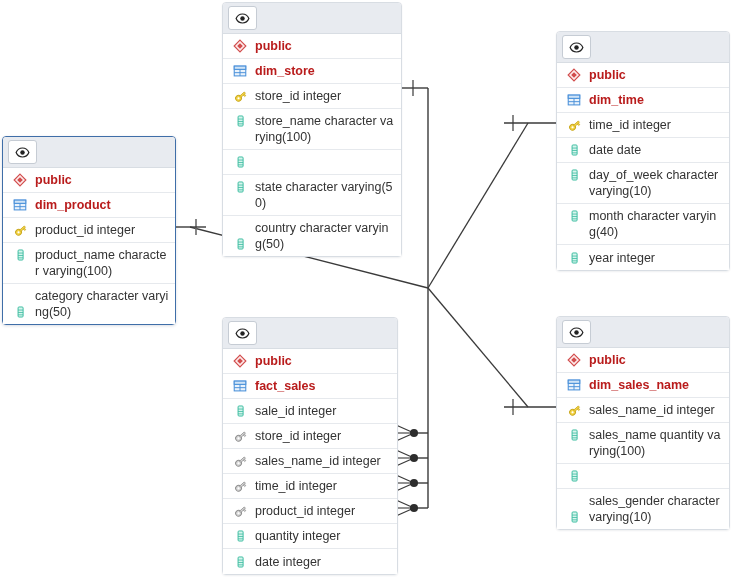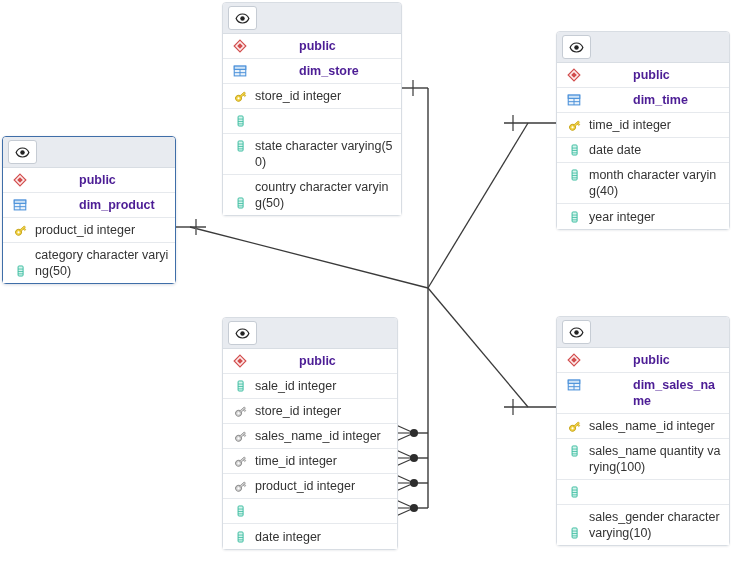--- a/index.html
+++ b/index.html
@@ -83,21 +83,21 @@
     align-items: center;
     justify-content: center;
     margin-right: 6px;
   }
   .row .txt {
     flex: 1 1 auto;
     word-break: break-all;
     white-space: normal;
   }
   .row.schema .txt,
-  .row.tablename .txt { font-weight: bold; color: #4c1d95; margin-left: 44px; }
+  .row.tablename .txt { font-weight: bold; color: #b91c1c; }
   .row.schema  { }
   .row.tablename { }
 </style>
 </head>
 <body>
 
 <svg id="wire-layer" viewBox="0 0 736 578" width="736" height="578">
   <g stroke="#3a3a3a" stroke-width="1.3" fill="none" shape-rendering="geometricPrecision">
 
     <path d="M428,288 L428,508" stroke-width="1.4"></path>
@@ -196,20 +196,29 @@
         </span>
         <span class="txt">store_id integer</span>
       </div>
       <div class="row column">
         <span class="ico">
           <svg width="13" height="14" viewBox="0 0 16 16">
             <rect x="5" y="1.8" width="6.2" height="12.4" rx="1.2" fill="#d8f5ee" stroke="#3dbda0" stroke-width="1.2"></rect>
             <path d="M5 5.6h6.2M5 8.6h6.2M5 11.5h6.2" stroke="#3dbda0" stroke-width="1"></path>
           </svg>
         </span>
+        <span class="txt">store_name character varying(100)</span>
+      </div>
+      <div class="row column">
+        <span class="ico">
+          <svg width="13" height="14" viewBox="0 0 16 16">
+            <rect x="5" y="1.8" width="6.2" height="12.4" rx="1.2" fill="#d8f5ee" stroke="#3dbda0" stroke-width="1.2"></rect>
+            <path d="M5 5.6h6.2M5 8.6h6.2M5 11.5h6.2" stroke="#3dbda0" stroke-width="1"></path>
+          </svg>
+        </span>
       </div>
       <div class="row column">
         <span class="ico">
           <svg width="13" height="14" viewBox="0 0 16 16">
             <rect x="5" y="1.8" width="6.2" height="12.4" rx="1.2" fill="#d8f5ee" stroke="#3dbda0" stroke-width="1.2"></rect>
             <path d="M5 5.6h6.2M5 8.6h6.2M5 11.5h6.2" stroke="#3dbda0" stroke-width="1"></path>
           </svg>
         </span>
         <span class="txt">state character varying(50)</span>
       </div>
@@ -273,20 +282,29 @@
         </span>
         <span class="txt">date date</span>
       </div>
       <div class="row column">
         <span class="ico">
           <svg width="13" height="14" viewBox="0 0 16 16">
             <rect x="5" y="1.8" width="6.2" height="12.4" rx="1.2" fill="#d8f5ee" stroke="#3dbda0" stroke-width="1.2"></rect>
             <path d="M5 5.6h6.2M5 8.6h6.2M5 11.5h6.2" stroke="#3dbda0" stroke-width="1"></path>
           </svg>
         </span>
+        <span class="txt">day_of_week character varying(10)</span>
+      </div>
+      <div class="row column">
+        <span class="ico">
+          <svg width="13" height="14" viewBox="0 0 16 16">
+            <rect x="5" y="1.8" width="6.2" height="12.4" rx="1.2" fill="#d8f5ee" stroke="#3dbda0" stroke-width="1.2"></rect>
+            <path d="M5 5.6h6.2M5 8.6h6.2M5 11.5h6.2" stroke="#3dbda0" stroke-width="1"></path>
+          </svg>
+        </span>
         <span class="txt">month character varying(40)</span>
       </div>
       <div class="row column">
         <span class="ico">
           <svg width="13" height="14" viewBox="0 0 16 16">
             <rect x="5" y="1.8" width="6.2" height="12.4" rx="1.2" fill="#d8f5ee" stroke="#3dbda0" stroke-width="1.2"></rect>
             <path d="M5 5.6h6.2M5 8.6h6.2M5 11.5h6.2" stroke="#3dbda0" stroke-width="1"></path>
           </svg>
         </span>
         <span class="txt">year integer</span>
@@ -333,20 +351,29 @@
         </span>
         <span class="txt">product_id integer</span>
       </div>
       <div class="row column">
         <span class="ico">
           <svg width="13" height="14" viewBox="0 0 16 16">
             <rect x="5" y="1.8" width="6.2" height="12.4" rx="1.2" fill="#d8f5ee" stroke="#3dbda0" stroke-width="1.2"></rect>
             <path d="M5 5.6h6.2M5 8.6h6.2M5 11.5h6.2" stroke="#3dbda0" stroke-width="1"></path>
           </svg>
         </span>
+        <span class="txt">product_name character varying(100)</span>
+      </div>
+      <div class="row column">
+        <span class="ico">
+          <svg width="13" height="14" viewBox="0 0 16 16">
+            <rect x="5" y="1.8" width="6.2" height="12.4" rx="1.2" fill="#d8f5ee" stroke="#3dbda0" stroke-width="1.2"></rect>
+            <path d="M5 5.6h6.2M5 8.6h6.2M5 11.5h6.2" stroke="#3dbda0" stroke-width="1"></path>
+          </svg>
+        </span>
         <span class="txt">category character varying(50)</span>
       </div>
     </div>
     <div class="entity" style="left: 222px; top: 317px; width: 176px;">
       <div class="entity-header">
         <div class="eye-button">
           <svg width="15" height="15" viewBox="0 0 16 16">
             <path d="M8 3.2C4.6 3.2 2 6.1 1.2 8c.8 1.9 3.4 4.8 6.8 4.8S14 9.9 14.8 8C14 6.1 11.4 3.2 8 3.2z" fill="#ffffff" stroke="#222" stroke-width="1.3"></path>
             <circle cx="8" cy="8" r="2.4" fill="#222"></circle>
           </svg>
@@ -354,20 +381,30 @@
       </div>
       <div class="row schema">
         <span class="ico">
           <svg width="14" height="14" viewBox="0 0 16 16">
             <path d="M8 1.3 L14.7 8 L8 14.7 L1.3 8 Z" fill="#fdeaea" stroke="#d24c4c" stroke-width="1.3"></path>
             <path d="M8 4.8 L11.2 8 L8 11.2 L4.8 8 Z" fill="#d24c4c"></path>
           </svg>
         </span>
         <span class="txt">public</span>
       </div>
+      <div class="row tablename">
+        <span class="ico">
+          <svg width="14" height="14" viewBox="0 0 16 16">
+            <rect x="1.4" y="2.4" width="13.2" height="11.2" fill="#eaf3fc" stroke="#4a90d9" stroke-width="1.2"></rect>
+            <path d="M1.4 6.1h13.2M1.4 9.9h13.2M8 6.1v7.5" stroke="#4a90d9" stroke-width="1.1"></path>
+            <rect x="1.4" y="2.4" width="13.2" height="3.7" fill="#cfe3f7" stroke="#4a90d9" stroke-width="1.2"></rect>
+          </svg>
+        </span>
+        <span class="txt">fact_sales</span>
+      </div>
       <div class="row column">
         <span class="ico">
           <svg width="13" height="14" viewBox="0 0 16 16">
             <rect x="5" y="1.8" width="6.2" height="12.4" rx="1.2" fill="#d8f5ee" stroke="#3dbda0" stroke-width="1.2"></rect>
             <path d="M5 5.6h6.2M5 8.6h6.2M5 11.5h6.2" stroke="#3dbda0" stroke-width="1"></path>
           </svg>
         </span>
         <span class="txt">sale_id integer</span>
       </div>
       <div class="row column">
@@ -422,20 +459,21 @@
         </span>
         <span class="txt">product_id integer</span>
       </div>
       <div class="row column">
         <span class="ico">
           <svg width="13" height="14" viewBox="0 0 16 16">
             <rect x="5" y="1.8" width="6.2" height="12.4" rx="1.2" fill="#d8f5ee" stroke="#3dbda0" stroke-width="1.2"></rect>
             <path d="M5 5.6h6.2M5 8.6h6.2M5 11.5h6.2" stroke="#3dbda0" stroke-width="1"></path>
           </svg>
         </span>
+        <span class="txt">quantity integer</span>
       </div>
       <div class="row column">
         <span class="ico">
           <svg width="13" height="14" viewBox="0 0 16 16">
             <rect x="5" y="1.8" width="6.2" height="12.4" rx="1.2" fill="#d8f5ee" stroke="#3dbda0" stroke-width="1.2"></rect>
             <path d="M5 5.6h6.2M5 8.6h6.2M5 11.5h6.2" stroke="#3dbda0" stroke-width="1"></path>
           </svg>
         </span>
         <span class="txt">date integer</span>
       </div>

